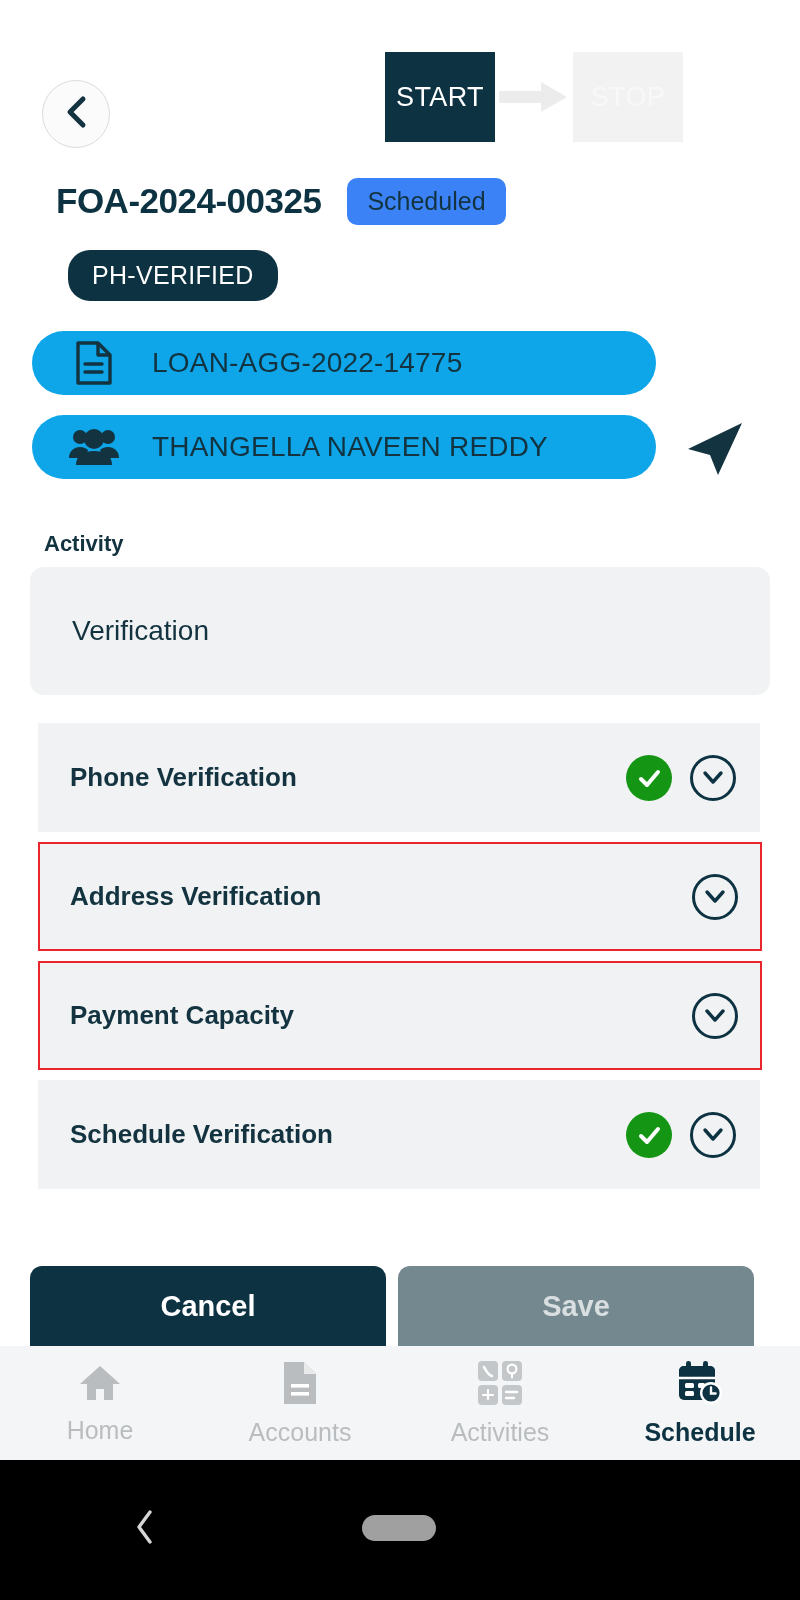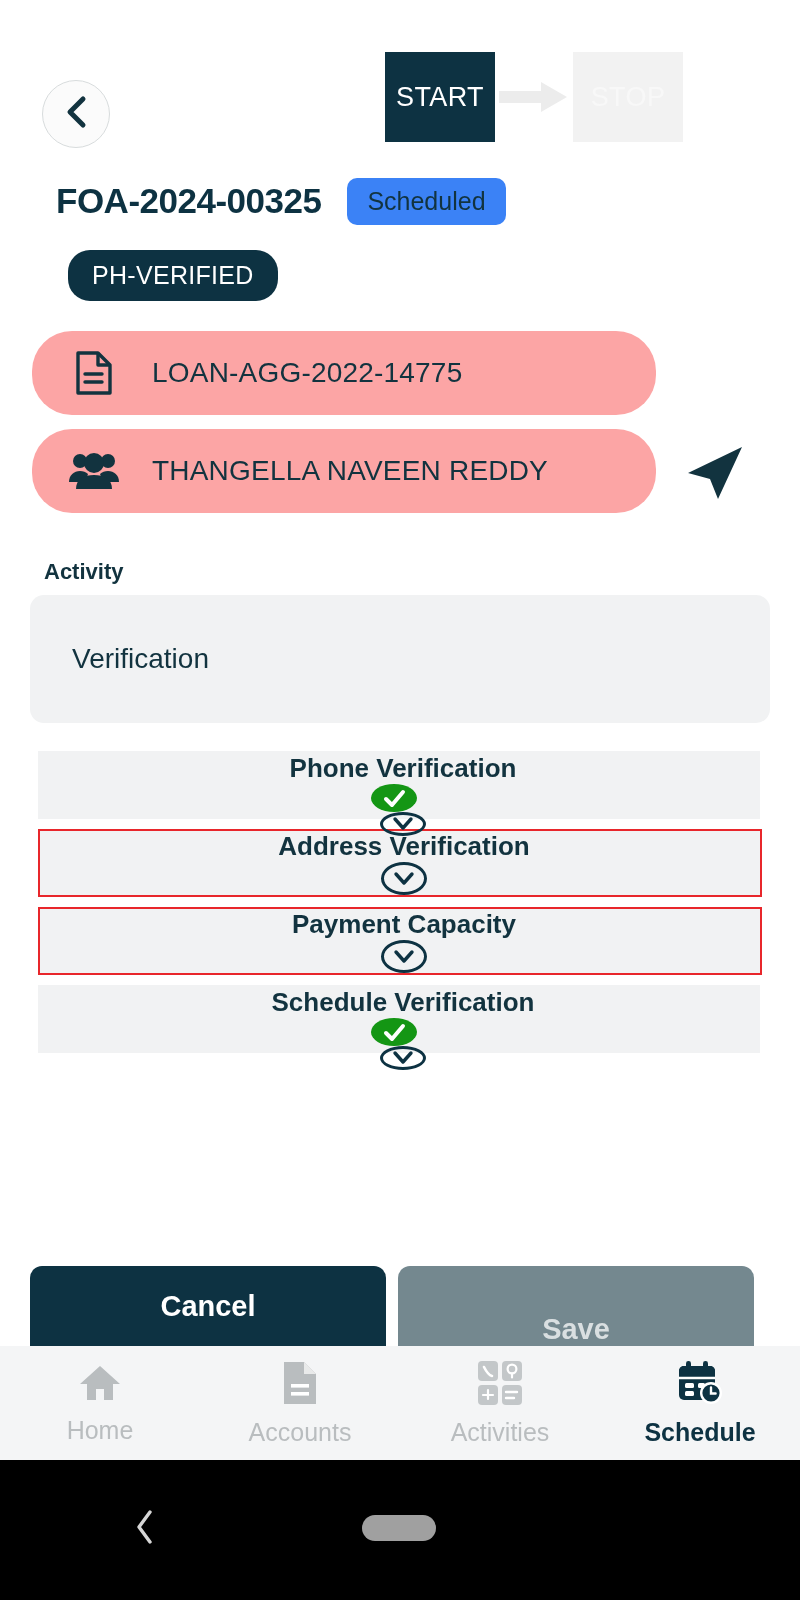--- a/index.html
+++ b/index.html
@@ -42,43 +42,43 @@
   .ph-badge {
     margin: 18px 0 0 68px; display: inline-block;
     background: #0d3242; color: #ffffff; border-radius: 22px;
     padding: 11px 24px; font-size: 25px; letter-spacing: 0.3px;
   }
 
   
   .info-zone { margin-top: 30px; }
   .info-row { display: flex; align-items: center; padding: 0 0 0 32px; margin-bottom: 14px; }
   .info-card {
-    background: #fca5a5; border-radius: 40px; height: 84px;
+    background: #0ea5e9; border-radius: 40px; height: 64px;
     display: flex; align-items: center; padding-left: 34px; text-align: center;
   }
   .info-card.w-doc { width: 624px; }
   .info-card.w-cust { width: 624px; }
   .info-icon { width: 56px; display: flex; align-items: center; justify-content: center; }
   .info-text { margin-left: 30px; font-size: 28px; color: #12333f; letter-spacing: 0.2px; }
   .nav-arrow { margin-left: 18px; display: flex; align-items: center; }
 
   
   .activity-zone { margin-top: 46px; padding: 0 30px; }
   .activity-label { font-size: 22px; font-weight: bold; color: #12333f; margin-left: 14px; margin-bottom: 10px; }
   .activity-box {
     background: #f1f2f3; border-radius: 14px; height: 128px;
     display: flex; align-items: center; padding-left: 42px;
     font-size: 28px; color: #12333f;
   }
 
   
   .verif-zone { margin-top: 28px; padding: 0 38px; }
   .verif-row {
-    background: #f1f2f3; height: 68px; display: flex; align-items: center;
-    padding: 0 22px 0 30px; margin-bottom: 10px; border: 2px solid transparent; flex-direction: column;
+    background: #f1f2f3; height: 109px; display: flex; align-items: center;
+    padding: 0 22px 0 30px; margin-bottom: 10px; border: 2px solid transparent;
   }
   .verif-row.flagged { border-color: #e8262b; }
   .verif-row.plain { width: 722px; }
   .verif-label { flex: 1; font-size: 26px; font-weight: bold; color: #12333f; }
   .check-circle {
     width: 46px; height: 46px; border-radius: 50%; background: #149614;
     display: flex; align-items: center; justify-content: center; margin-right: 18px;
   }
   .check-spacer { width: 46px; margin-right: 18px; }
   .chev-circle {
@@ -90,21 +90,21 @@
   .action-bar { position: absolute; left: 0; top: 1266px; width: 800px; display: flex; }
   .btn-cancel {
     width: 356px; height: 80px; background: #0d3242; color: #ffffff;
     border-radius: 12px 12px 0 0; margin-left: 30px;
     display: flex; align-items: center; justify-content: center;
     font-size: 29px; font-weight: bold;
   }
   .btn-save {
     width: 356px; height: 80px; background: #74888f; color: #d9dfe1;
     border-radius: 12px 12px 0 0; margin-left: 12px;
-    display: flex; align-items: flex-end; justify-content: center;
+    display: flex; align-items: center; justify-content: center;
     font-size: 29px; font-weight: bold;
   }
 
   
   .bottom-nav {
     position: absolute; left: 0; top: 1346px; width: 800px; height: 114px;
     background: #f4f5f6; display: flex; align-items: center;
   }
   .nav-item { flex: 1; display: flex; flex-direction: column; align-items: center; gap: 8px; }
   .nav-label { font-size: 25px; color: #b9bdbf; }

